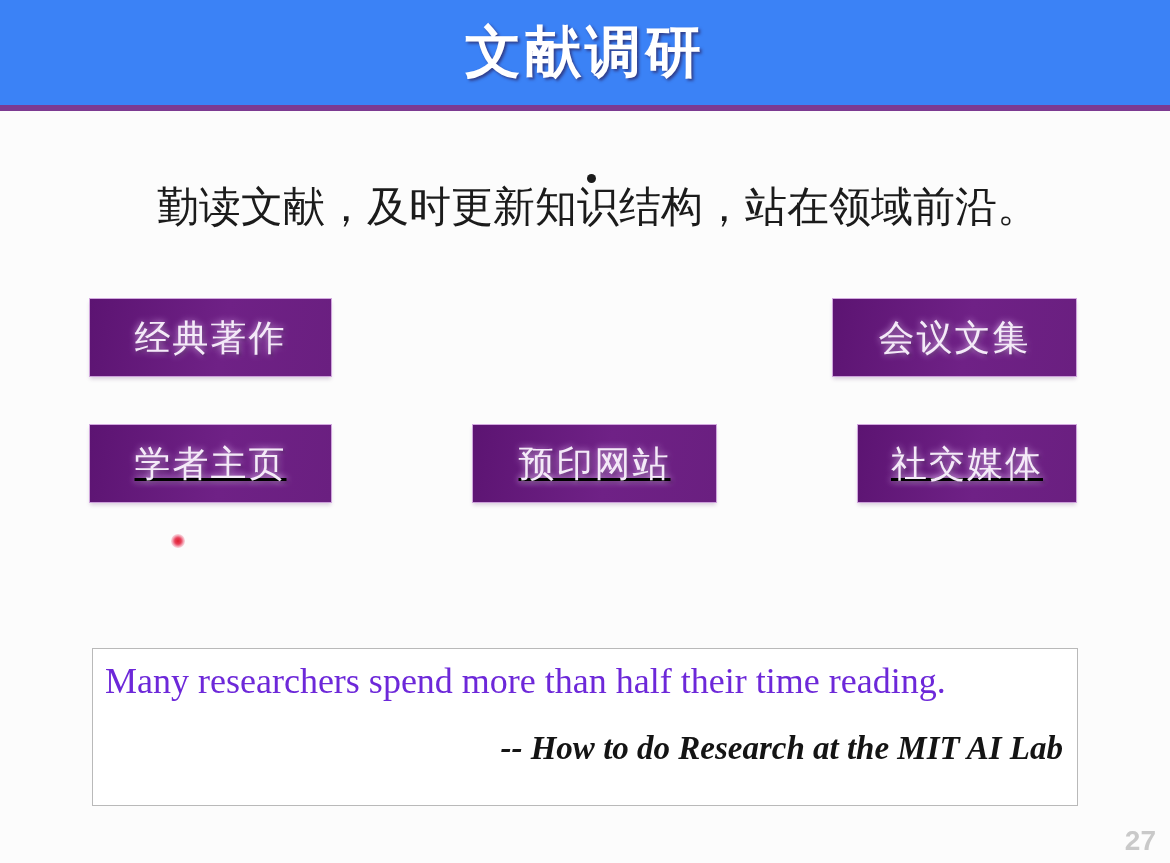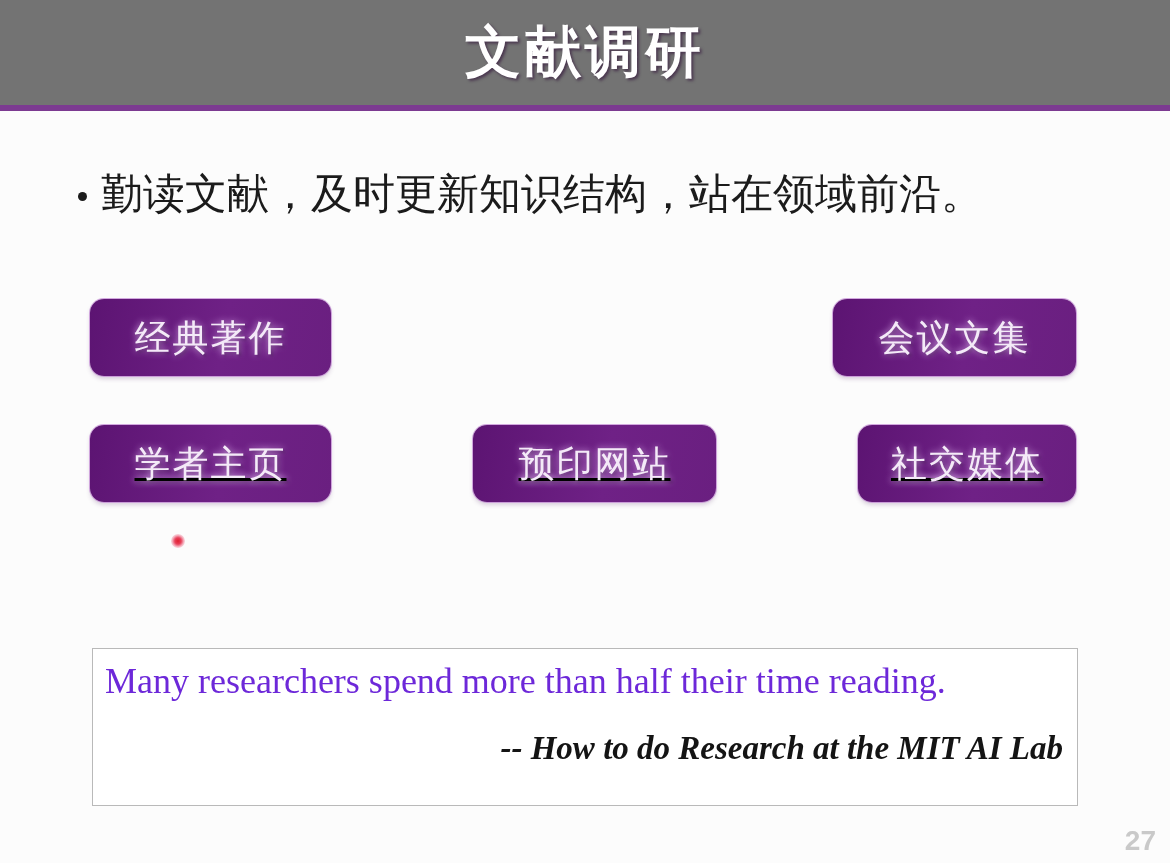--- a/index.html
+++ b/index.html
@@ -15,21 +15,21 @@
     position: relative;
   }
 
   
   .title-bar {
     position: absolute;
     left: 0;
     top: 0;
     width: 1170px;
     height: 105px;
-    background: #737373;
+    background: #3b82f6;
     display: flex;
     align-items: center;
     justify-content: center;
   }
   .title-bar-underline {
     position: absolute;
     left: 0;
     top: 105px;
     width: 1170px;
     height: 6px;
@@ -47,20 +47,21 @@
   }
 
   
   .bullet-row {
     position: absolute;
     left: 78px;
     top: 170px;
     width: 1040px;
     display: flex;
     align-items: center;
+    flex-direction: column;
   }
   .bullet-dot {
     width: 9px;
     height: 9px;
     border-radius: 50%;
     background: #1b1b1b;
     flex: 0 0 auto;
     margin-right: 14px;
     margin-top: 4px;
   }
@@ -91,21 +92,20 @@
   .tile {
     width: 241px;
     height: 77px;
     background: linear-gradient(100deg, #5c1472 0%, #6f2186 55%, #6a1f80 100%);
     box-shadow: 0 0 0 1px rgba(196, 140, 214, 0.75),
                 0 3px 4px rgba(90, 50, 110, 0.22);
     display: flex;
     align-items: center;
     justify-content: center;
     box-sizing: border-box;
-    border-radius: 14px;
   }
   .tile:nth-child(2) { width: 243px; }
   .tile:nth-child(3) { width: 218px; }
   .tile-label {
     font-family: "DejaVu Sans", "Liberation Sans", sans-serif;
     font-size: 36px;
     color: #f4eaf8;
     letter-spacing: 2px;
     text-shadow: 0 0 7px rgba(240, 200, 255, 0.85),
                  2px 2px 3px rgba(30, 0, 45, 0.45);

